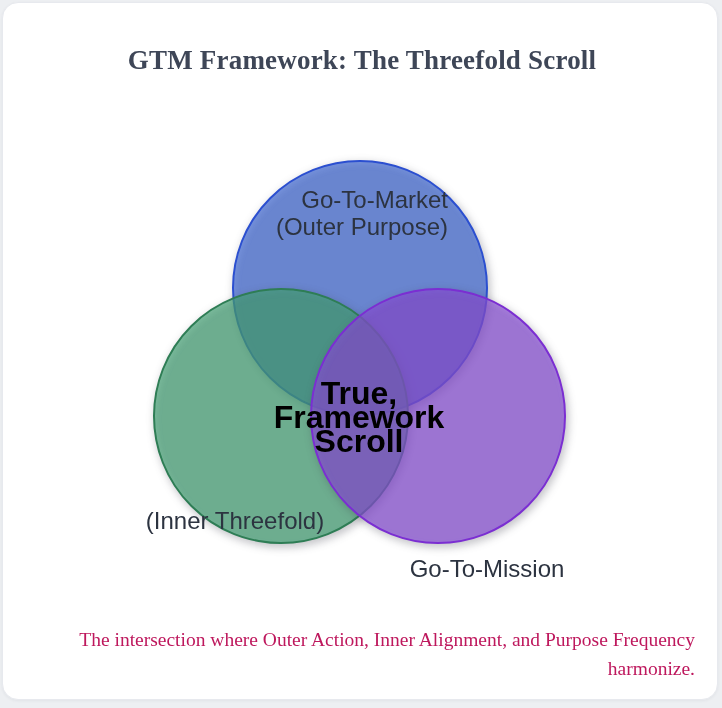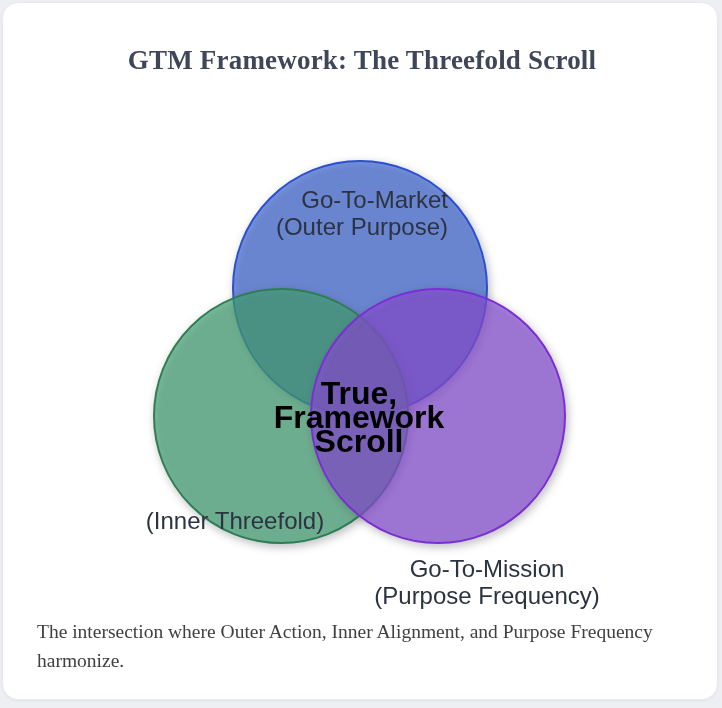--- a/index.html
+++ b/index.html
@@ -76,26 +76,26 @@
     line-height: 24px;
     color: #000000;
     white-space: nowrap;
   }
   .caption {
     position: absolute;
     top: 616px;
     left: 361px;
     transform: translateX(-50%);
     width: 650px;
-    text-align: left;
+    text-align: right;
     font-family: "Liberation Serif", serif;
     font-size: 19.5px;
     line-height: 29px;
-    color: #404040;
-    margin: 0;
+    color: #be185d;
+    margin: 8px;
   }
 </style>
 </head>
 <body>
 
 <div class="card">
   <div class="stage">
 
     <h1 class="page-title">GTM Framework: The Threefold Scroll</h1>
 
@@ -109,21 +109,20 @@
       <div>Go-To-Market</div>
       <div>(Outer Purpose)</div>
     </div>
 
     <div class="vlabel vlabel-left">
       <div>(Inner Threefold)</div>
     </div>
 
     <div class="vlabel vlabel-right">
       <div>Go-To-Mission</div>
-      <div>(Purpose Frequency)</div>
     </div>
 
     <div class="center-label">
       <div>True,</div>
       <div>Framework</div>
       <div>Scroll</div>
     </div>
 
     <p class="caption">The intersection where Outer Action, Inner Alignment, and Purpose Frequency harmonize.</p>
 

